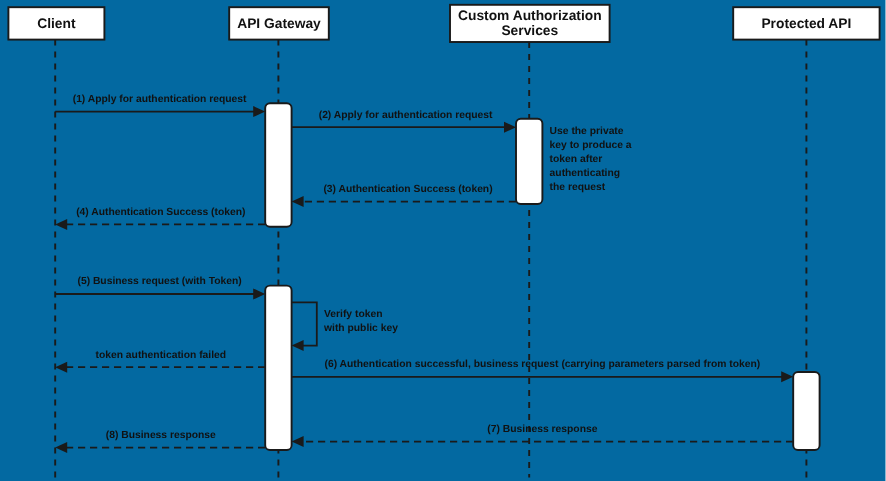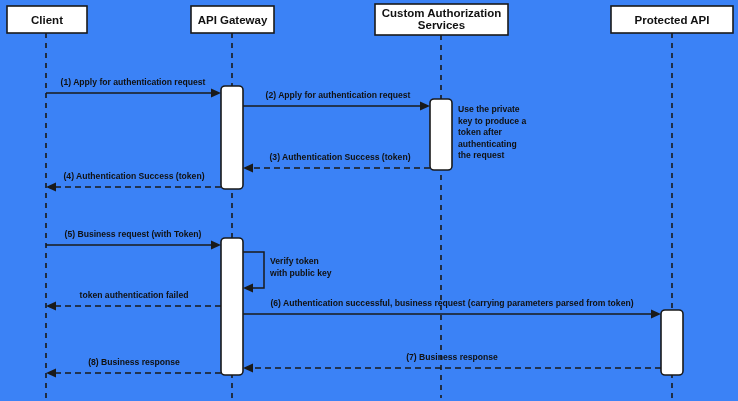--- a/index.html
+++ b/index.html
@@ -8,21 +8,21 @@
     padding: 0;
     background: #ffffff;
   }
   body {
     font-family: "Liberation Sans", sans-serif;
   }
   #diagram-root {
     position: relative;
     width: 738px;
     height: 401px;
-    background: #3b82f6;
+    background: #0369a1;
     overflow: hidden;
   }
   svg.diagram-canvas {
     position: absolute;
     left: 0;
     top: 0;
     width: 738px;
     height: 401px;
   }
   .lifeline-box-rect {

